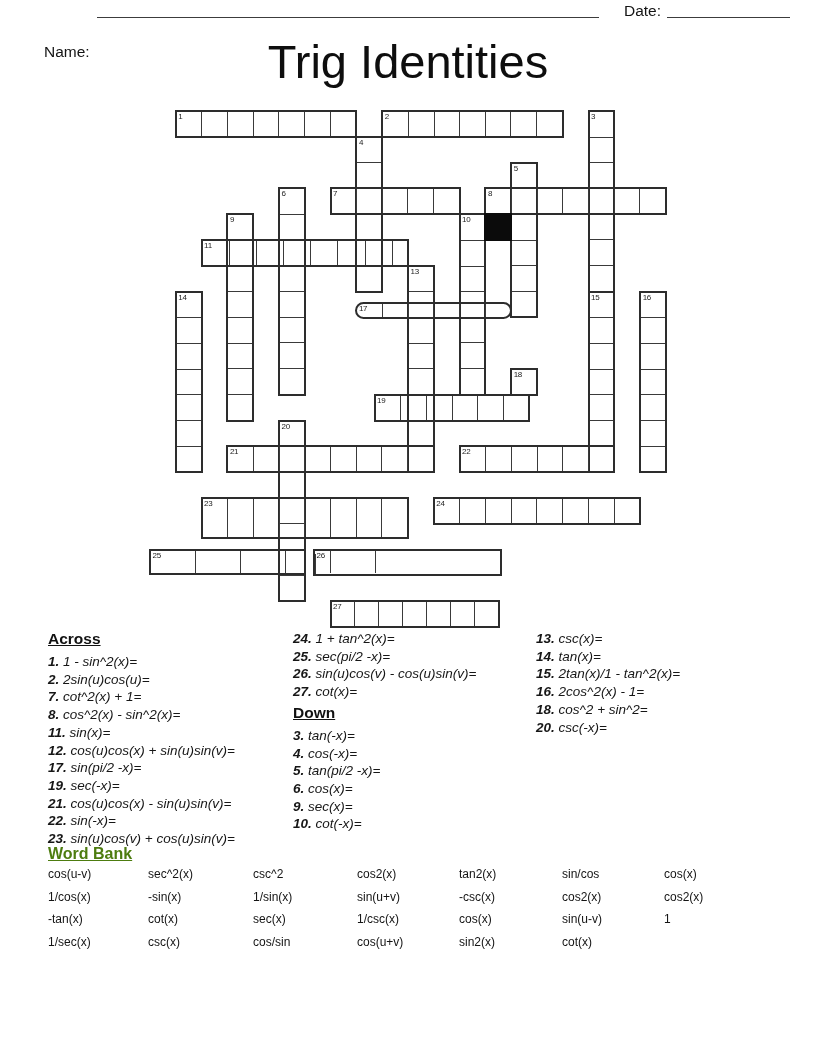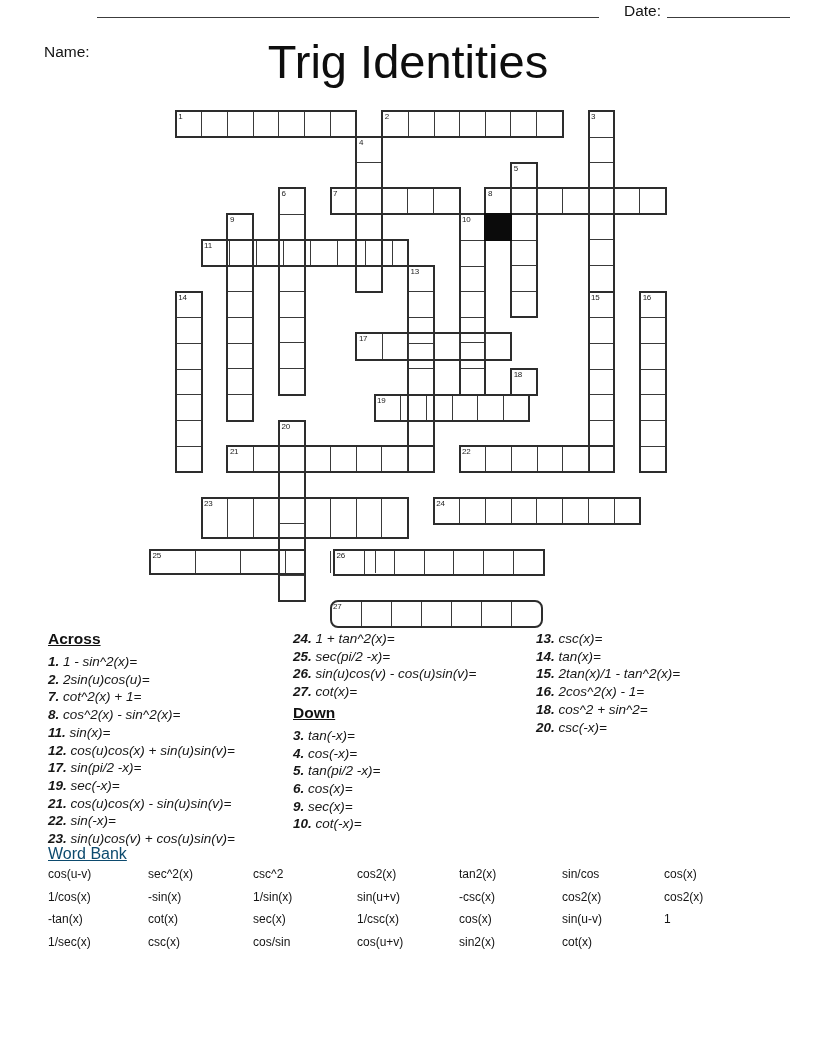--- a/index.html
+++ b/index.html
@@ -39,22 +39,22 @@
   #clue-col-3 { left:536px; }
   .section-heading {
     font-size:15.5px; font-weight:bold; text-decoration:underline;
     margin:0 0 5px 0; color:#111;
   }
   #clue-col-2 .section-heading { margin-top:3px; }
   .clue { font-size:13.5px; line-height:17.7px; white-space:nowrap; color:#161616;font-style:italic; }
   .clue .cnum { font-weight:bold; }
   
   #word-bank-heading {
-    position:absolute; left:48px; top:845px; font-size:16px; font-weight:normal;
-    text-decoration:underline; color:#0c4a6e;
+    position:absolute; left:48px; top:845px; font-size:16px; font-weight:bold;
+    text-decoration:underline; color:#4d7c0f;
   }
   #word-bank {
     position:absolute; left:48px; top:867px; width:730px;
     display:grid; grid-template-columns:100px 105px 104px 102px 103px 102px 1fr;
     grid-auto-rows:22.6px; font-size:12px; color:#141414;
   }
   .wb-item { white-space:nowrap; }
 </style>
 </head>
 <body>
@@ -225,21 +225,21 @@
       <div class="cell">
         <span class="cellnum">16</span>
       </div>
       <div class="cell"></div>
       <div class="cell"></div>
       <div class="cell"></div>
       <div class="cell"></div>
       <div class="cell"></div>
       <div class="cell"></div>
     </div>
-    <div class="word across" style="left: 206.4px; top: 222px; width: 156.8px; height: 29px;">
+    <div class="word across" style="left: 206.4px; top: 192px; width: 156.8px; height: 17px; border-radius: 9px;">
       <div class="cell">
         <span class="cellnum">17</span>
       </div>
       <div class="cell"></div>
       <div class="cell"></div>
       <div class="cell"></div>
       <div class="cell"></div>
       <div class="cell"></div>
     </div>
     <div class="word down" style="left: 361.2px; top: 258px; width: 27.8px; height: 27.8px;">
@@ -317,32 +317,32 @@
     <div class="word across" style="left: 0px; top: 438.6px; width: 156.8px; height: 26px; gap: 44px;">
       <div class="cell">
         <span class="cellnum">25</span>
       </div>
       <div class="cell"></div>
       <div class="cell"></div>
       <div class="cell"></div>
       <div class="cell"></div>
       <div class="cell"></div>
     </div>
-    <div class="word across" style="left: 184px; top: 438.6px; width: 212px; height: 27.8px;">
+    <div class="word across" style="left: 164px; top: 438.6px; width: 189px; height: 27.8px; flex-direction: column;">
       <div class="cell">
         <span class="cellnum">26</span>
       </div>
       <div class="cell"></div>
       <div class="cell"></div>
       <div class="cell"></div>
       <div class="cell"></div>
       <div class="cell"></div>
       <div class="cell"></div>
     </div>
-    <div class="word across" style="left: 180.6px; top: 490.2px; width: 213px; height: 27.8px; border-radius: 8px;">
+    <div class="word across" style="left: 180.6px; top: 490.2px; width: 170px; height: 27.8px;">
       <div class="cell">
         <span class="cellnum">27</span>
       </div>
       <div class="cell"></div>
       <div class="cell"></div>
       <div class="cell"></div>
       <div class="cell"></div>
       <div class="cell"></div>
       <div class="cell"></div>
     </div>

